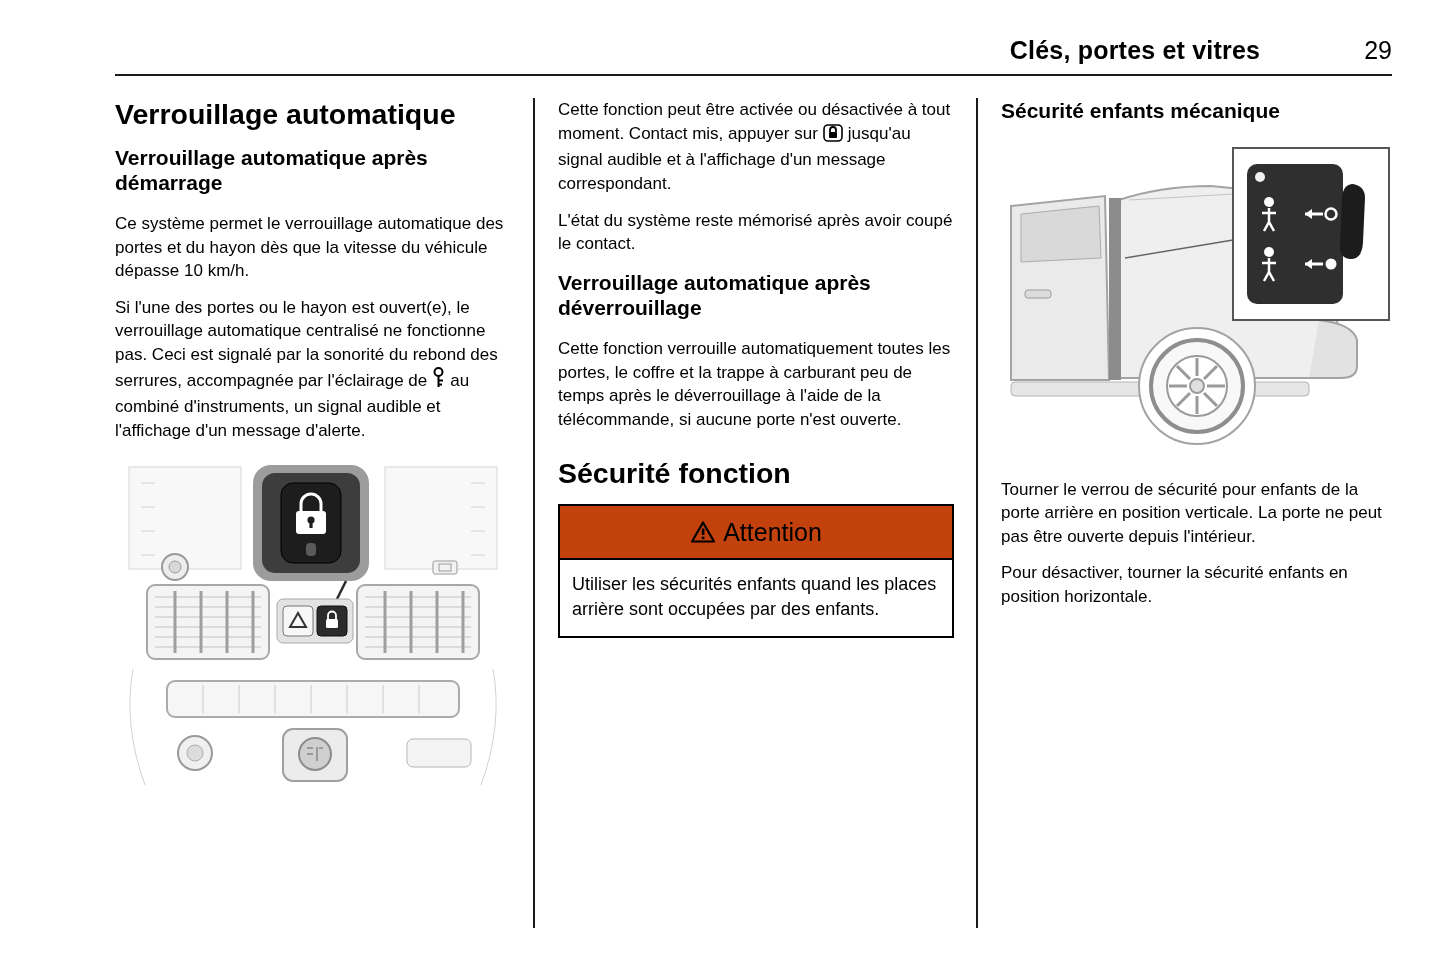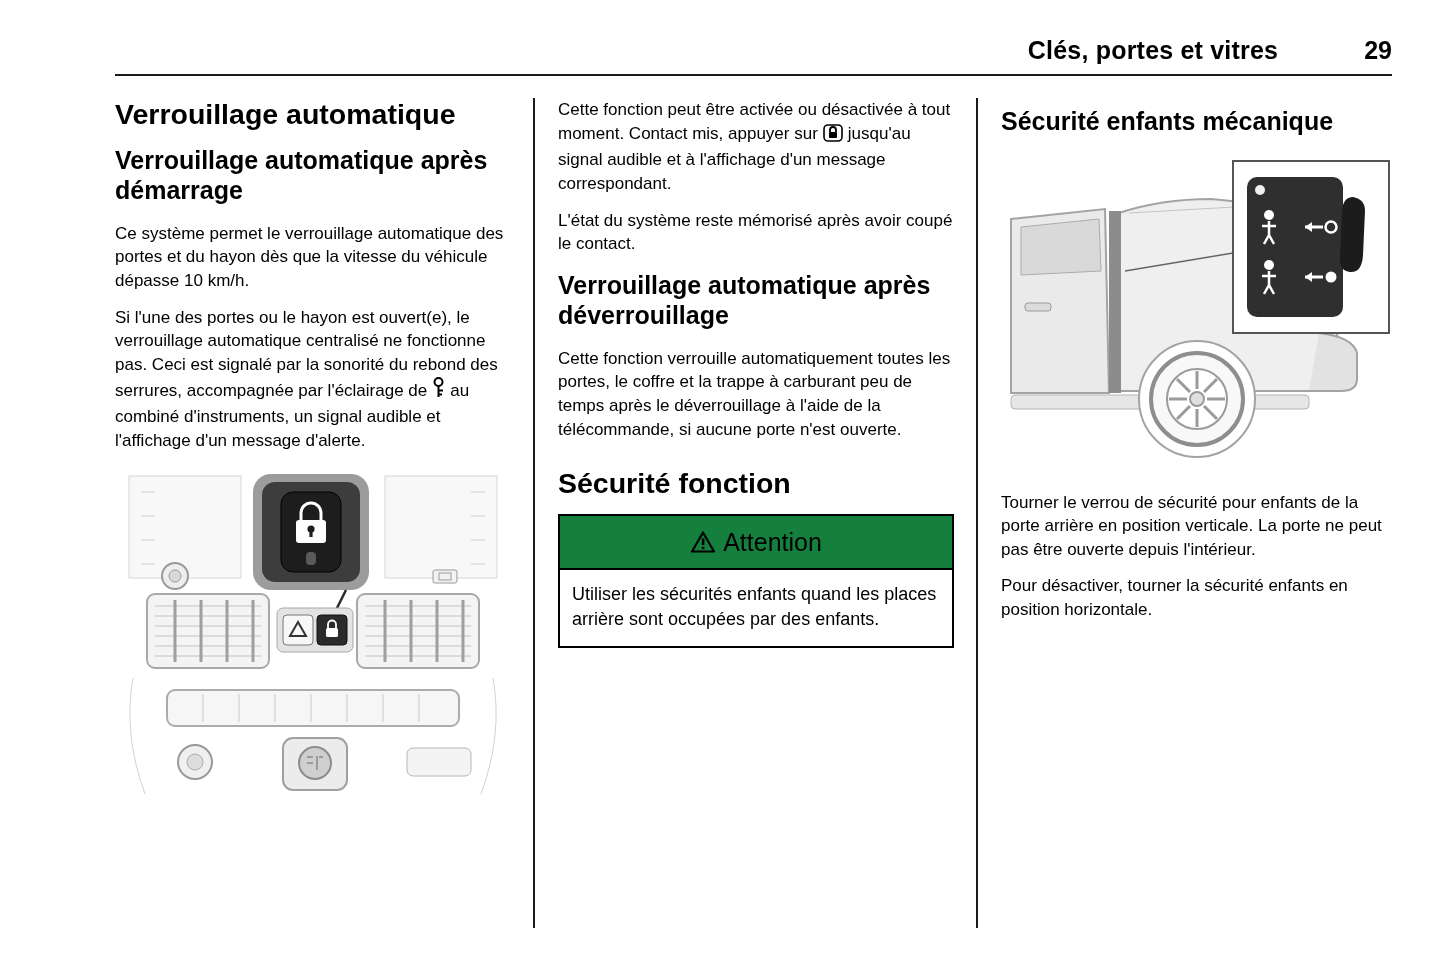--- a/index.html
+++ b/index.html
@@ -7,42 +7,42 @@
     width:1445px; height:966px; overflow:hidden;
     font-family:"Liberation Sans", sans-serif; color:#000;
   }
   .page { position:relative; width:1445px; height:966px; }
 
   header.pagehead {
     display:flex; justify-content:flex-end; align-items:baseline;
     padding:36px 53px 0 47px; gap:86px;
   }
   .chapter { font-size:25px; font-weight:bold; letter-spacing:.2px; }
-  .pagenum { font-size:25px; font-weight:bold; }
+  .pagenum { font-size:25px; font-weight:normal;margin-left:18px; }
   .rule { margin:9px 53px 0 115px; border-top:2px solid #1a1a1a; }
 
   .columns { display:flex; padding:22px 16px 0 115px; align-items:flex-start; }
   .col { width:396px; flex:0 0 396px; }
   .vrule { width:2px; flex:0 0 2px; background:#1a1a1a; height:830px; margin-left:22px; margin-right:23px; }
 
   h1 { font-size:28.5px; font-weight:bold; margin:0 0 14px; line-height:1.15; }
-  h2 { font-size:25px; font-weight:bold; margin:8px 0 16px; line-height:1.22; }
+  h2 { font-size:21px; font-weight:bold; margin:0 0 16px; line-height:1.22; }
   p  { font-size:17px; margin:0 0 13px; line-height:1.39; }
   .h2-gap { margin-top:14px; }
   .h1-gap { margin-top:26px; }
 
   figure { margin:14px 0 0 0; }
   figure svg { display:block; }
   .fig3 { margin:4px 0 16px 0; }
 
   .inline-icon { display:inline-block; vertical-align:-3px; margin:0 5px; }
 
   .warnbox { margin-top:14px; width:396px; box-sizing:border-box; }
   .warnhead {
-    box-sizing:border-box; border:2.5px solid #000; background:#15803d;
+    box-sizing:border-box; border:2.5px solid #000; background:#c2410c;
     height:56px; display:flex; align-items:center; justify-content:center; gap:7px;
     font-size:25px;
   }
   .warnbody {
     box-sizing:border-box; border:2.5px solid #000; border-top:none;
     padding:12px 12px 14px 12px; font-size:18px; line-height:1.39;
   }
 </style>
 </head>
 <body>

